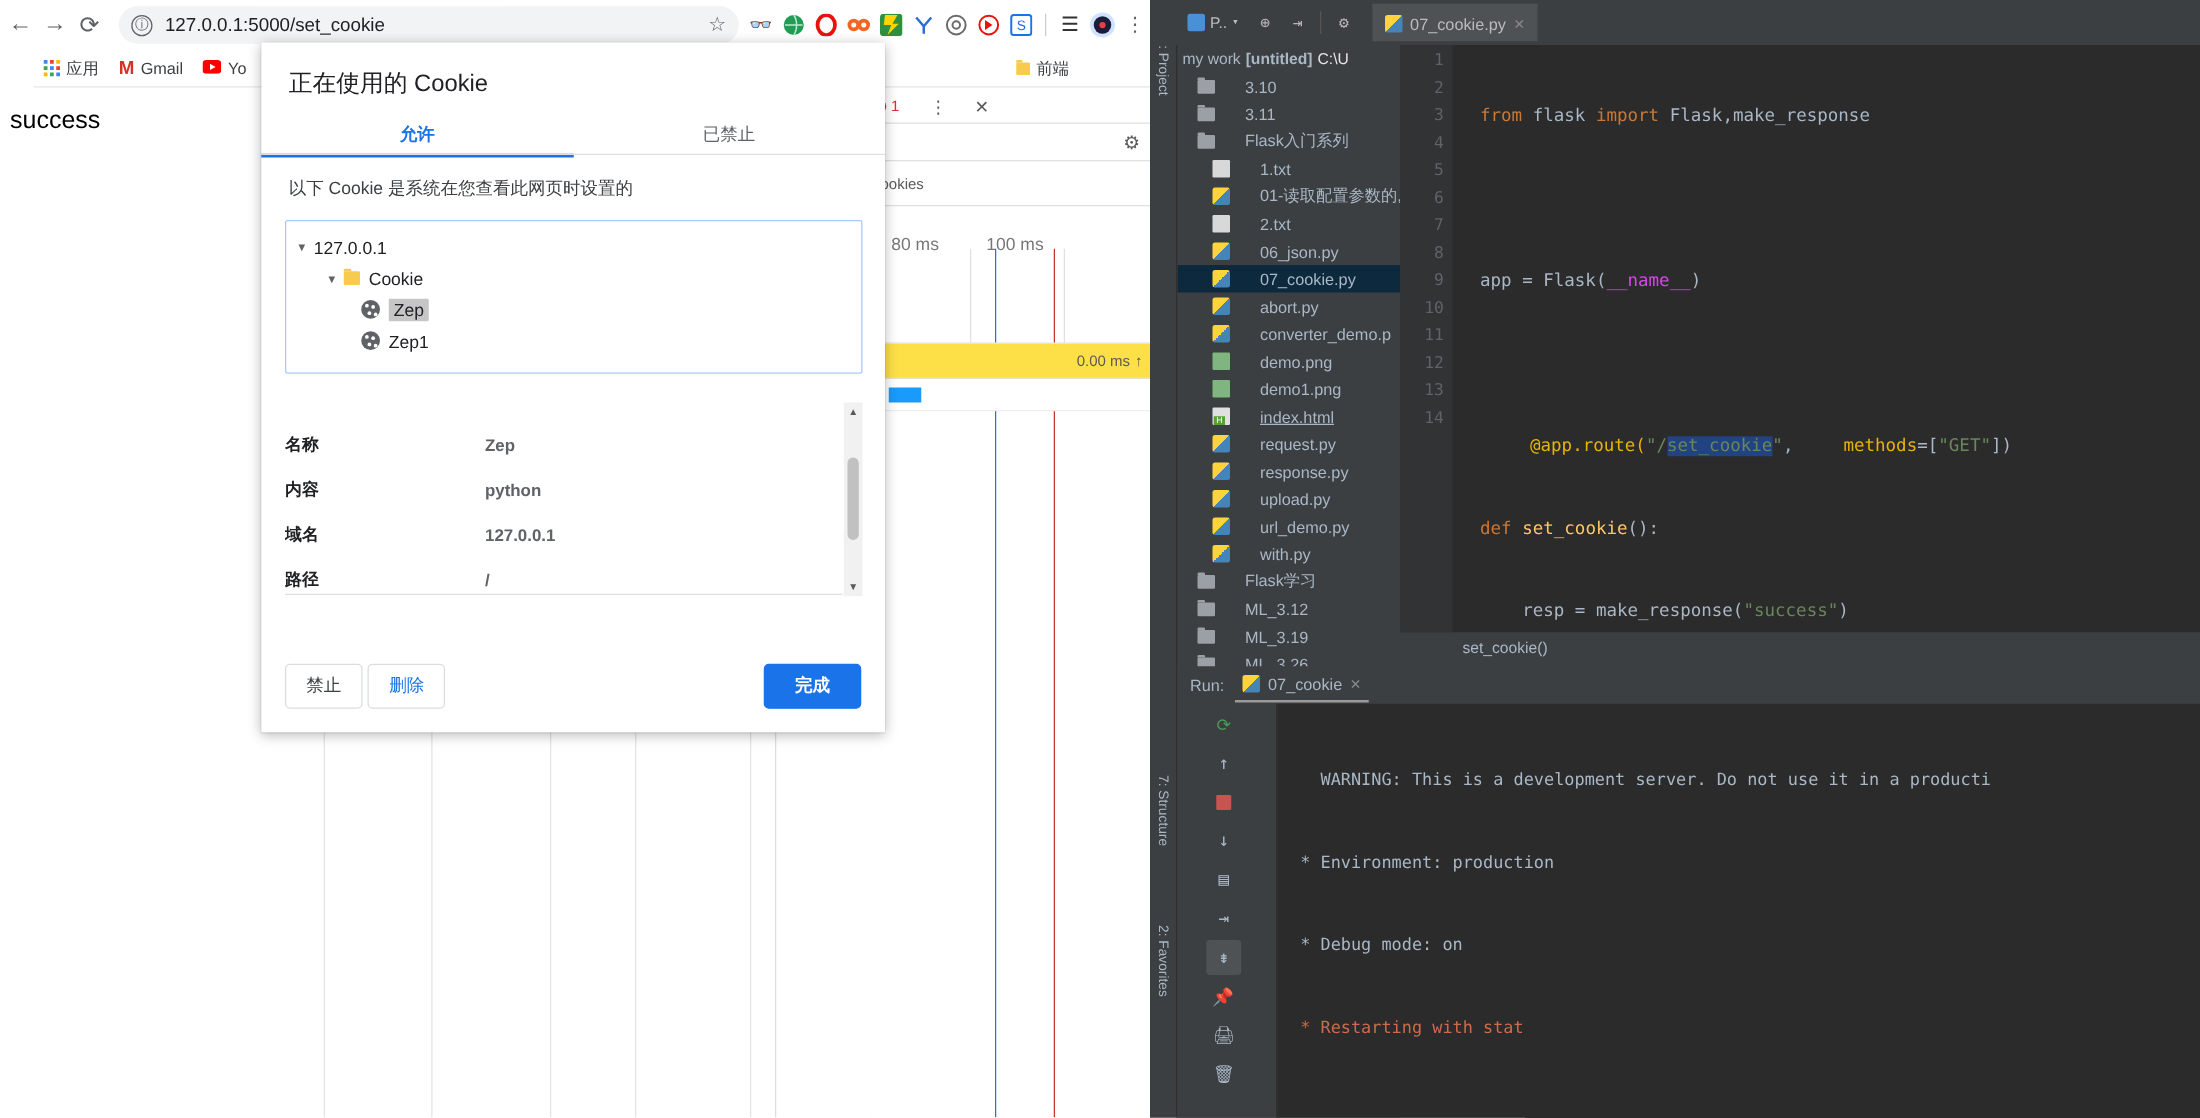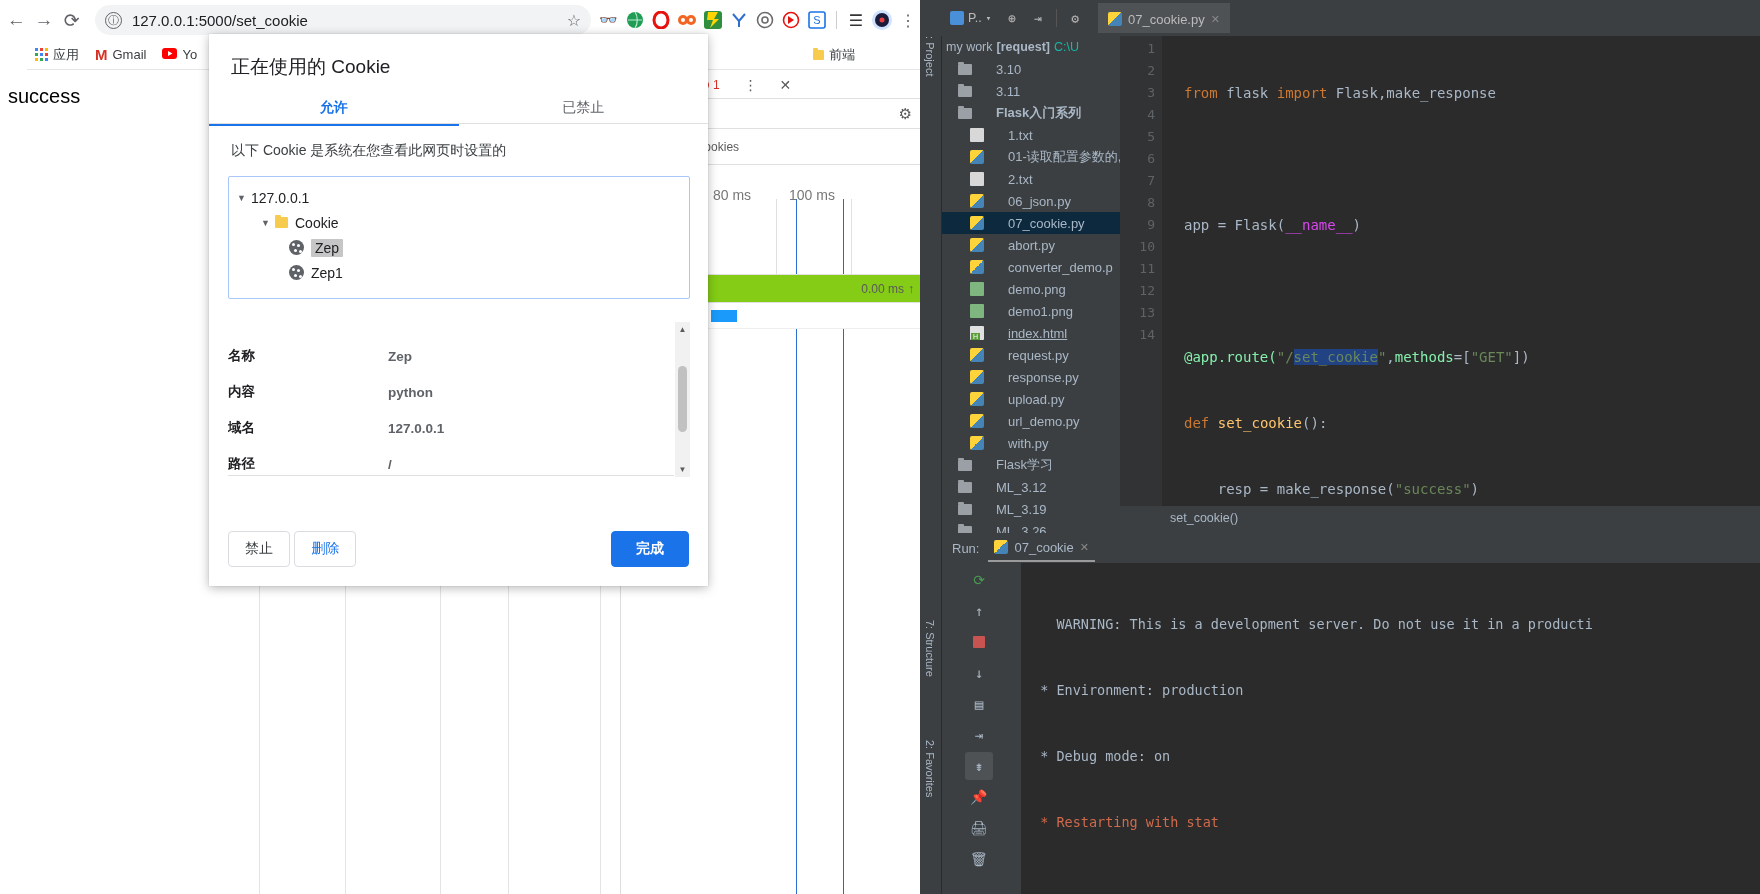--- a/index.html
+++ b/index.html
@@ -36,21 +36,21 @@
   .devtools { position:absolute; left:620px; top:71px; width:300px; height:823px; background:#fff; border-left:1px solid #ddd; font-size:11px; color:#5a5a5a; overflow:hidden;}
   .dt-tabs { height:28px; border-bottom:1px solid #e0e0e0; display:flex; align-items:center; padding-left:6px; gap:10px;}
   .dt-err { color:#d93025; display:flex; align-items:center; gap:4px; font-size:12px;}
   .dt-err .dot { width:12px;height:12px;border-radius:50%;background:#d93025;color:#fff;font-size:9px;line-height:12px;text-align:center;}
   .dt-toolbar2 { height:30px; border-bottom:1px solid #e0e0e0; display:flex; align-items:center; justify-content:space-between; padding:0 8px;}
   .dt-row3 { height:36px; border-bottom:1px solid #e0e0e0; display:flex; align-items:center; padding-left:8px; font-size:12px;}
   .timeline { position:relative; height:110px; border-bottom:1px solid #e0e0e0; }
   .tick { position:absolute; top:22px; font-size:14px; color:#777; }
   .tl-sep { position:absolute; top:34px; bottom:0; width:1px; background:#e0e0e0;}
   .tl-line { position:absolute; top:34px; bottom:0; width:1px; }
-  .dt-wf { height:28px; border-bottom:1px solid #e0e0e0; display:flex; align-items:center; justify-content:space-between; padding:0 6px; background:#84cc16; font-size:12px;}
+  .dt-wf { height:28px; border-bottom:1px solid #e0e0e0; display:flex; align-items:center; justify-content:space-between; padding:0 6px; background:#fde047; font-size:12px;}
   .dt-barrow { height:26px; border-bottom:1px solid #eee; position:relative;}
   .dt-bar { position:absolute; left:90px; top:7px; width:26px; height:12px; background:#1a9afa; }
   .dt-cols { position:absolute; left:0; top:0; right:0; bottom:0;}
   .dt-col { position:absolute; top:0; bottom:0; width:1px; background:#e8e8e8;}
 
   
   .page-rules .r { position:absolute; top:510px; bottom:0; width:1px; background:#e4e4e4; }
 
   
   #cookie-dialog { position:absolute; left:209px; top:34px; width:499px; height:552px; background:#fff;
@@ -106,21 +106,21 @@
   .ic-png { background:#7fb67f; border-radius:1px;}
   .ic-html { background:#e0e0e0; border-radius:1px;}
   .ic-html:after{content:"H";position:absolute;left:1px;bottom:0;font-size:7px;color:#fff;background:#5a9e3a;padding:0 2px;line-height:7px;}
 
   .editor { position:absolute; left:200px; top:36px; right:0; height:470px; background:#2b2b2b; }
   .gutter { position:absolute; left:0; top:0; width:42px; height:470px; background:#313335; color:#606366; font-size:13px; text-align:right; padding-top:2px;}
   .gutter div { height:22px; line-height:22px; padding-right:7px; }
   .code { position:absolute; left:42px; top:0; right:0; top:0; height:470px; font-size:14px; line-height:22px; padding-top:2px; white-space:pre; overflow:hidden;}
   .code div { height:22px; padding-left:22px; }
   .kw { color:#cc7832; } .fn { color:#ffc66d; } .str { color:#6a8759; }
-  .dec { color:#86efac; } .bi { color:#d946ef;} .pl { color:#a9b7c6;}
+  .dec { color:#eab308;margin-left:40px; } .bi { color:#d946ef;} .pl { color:#a9b7c6;}
   .hl-sel { background:#214283; }
   .breadcrumb { position:absolute; left:200px; top:506px; right:0; height:24px; background:#3c3f41; font-family:"Liberation Sans",sans-serif; font-size:12.5px; color:#a9b7c6; display:flex; align-items:center; padding-left:50px;}
 
   .runpanel { position:absolute; left:22px; top:533px; right:0; bottom:0; background:#3c3f41;}
   .run-head { height:30px; display:flex; align-items:center; gap:9px; padding-left:10px; font-family:"Liberation Sans",sans-serif; font-size:13px; color:#a9b7c6;}
   .run-tab { display:flex; align-items:center; gap:6px; border-bottom:2px solid #9a9a9a; height:28px; padding:0 6px;}
   .run-side { position:absolute; left:0; top:30px; width:22px; bottom:0; background:#3c3f41; }
   .run-tools { position:absolute; left:22px; top:30px; width:58px; bottom:0; background:#3c3f41; border-right:1px solid #2b2b2b;}
   .rt { width:28px; height:28px; display:flex; align-items:center; justify-content:center; font-size:14px; color:#a9b7c6; float:left; margin:3px 0 0 1px;}
   .rt.boxed { background:#4e5254; border-radius:3px;}
@@ -386,33 +386,33 @@
     <div class="file-tab" style="margin-left:10px;">
       <span class="ic ic-py"></span>
       <span>07_cookie.py</span>
       <span style="color:#888;font-size:11px;">✕</span>
     </div>
   </div>
 
   <div class="proj-panel">
     <div class="proj-head">
       <span>my work</span>
-      <b>[request]</b>
-      <span style="color:#14b8a6">C:\U</span>
+      <b>[untitled]</b>
+      <span style="color:#e5e5e5">C:\U</span>
     </div>
     <div id="tree-mount">
         <div class="tree-item" style="padding-left: 16px;">
           <span class="ic ic-folder"></span>
           <span>3.10</span>
         </div>
         <div class="tree-item" style="padding-left: 16px;">
           <span class="ic ic-folder"></span>
           <span>3.11</span>
         </div>
-        <div class="tree-item" style="padding-left: 16px; font-weight: bold;">
+        <div class="tree-item" style="padding-left: 16px;">
           <span class="ic ic-folder"></span>
           <span>Flask入门系列</span>
         </div>
         <div class="tree-item" style="padding-left: 28px;">
           <span class="ic ic-txt"></span>
           <span>1.txt</span>
         </div>
         <div class="tree-item" style="padding-left: 28px;">
           <span class="ic ic-py"></span>
           <span>01-读取配置参数的,</span>

